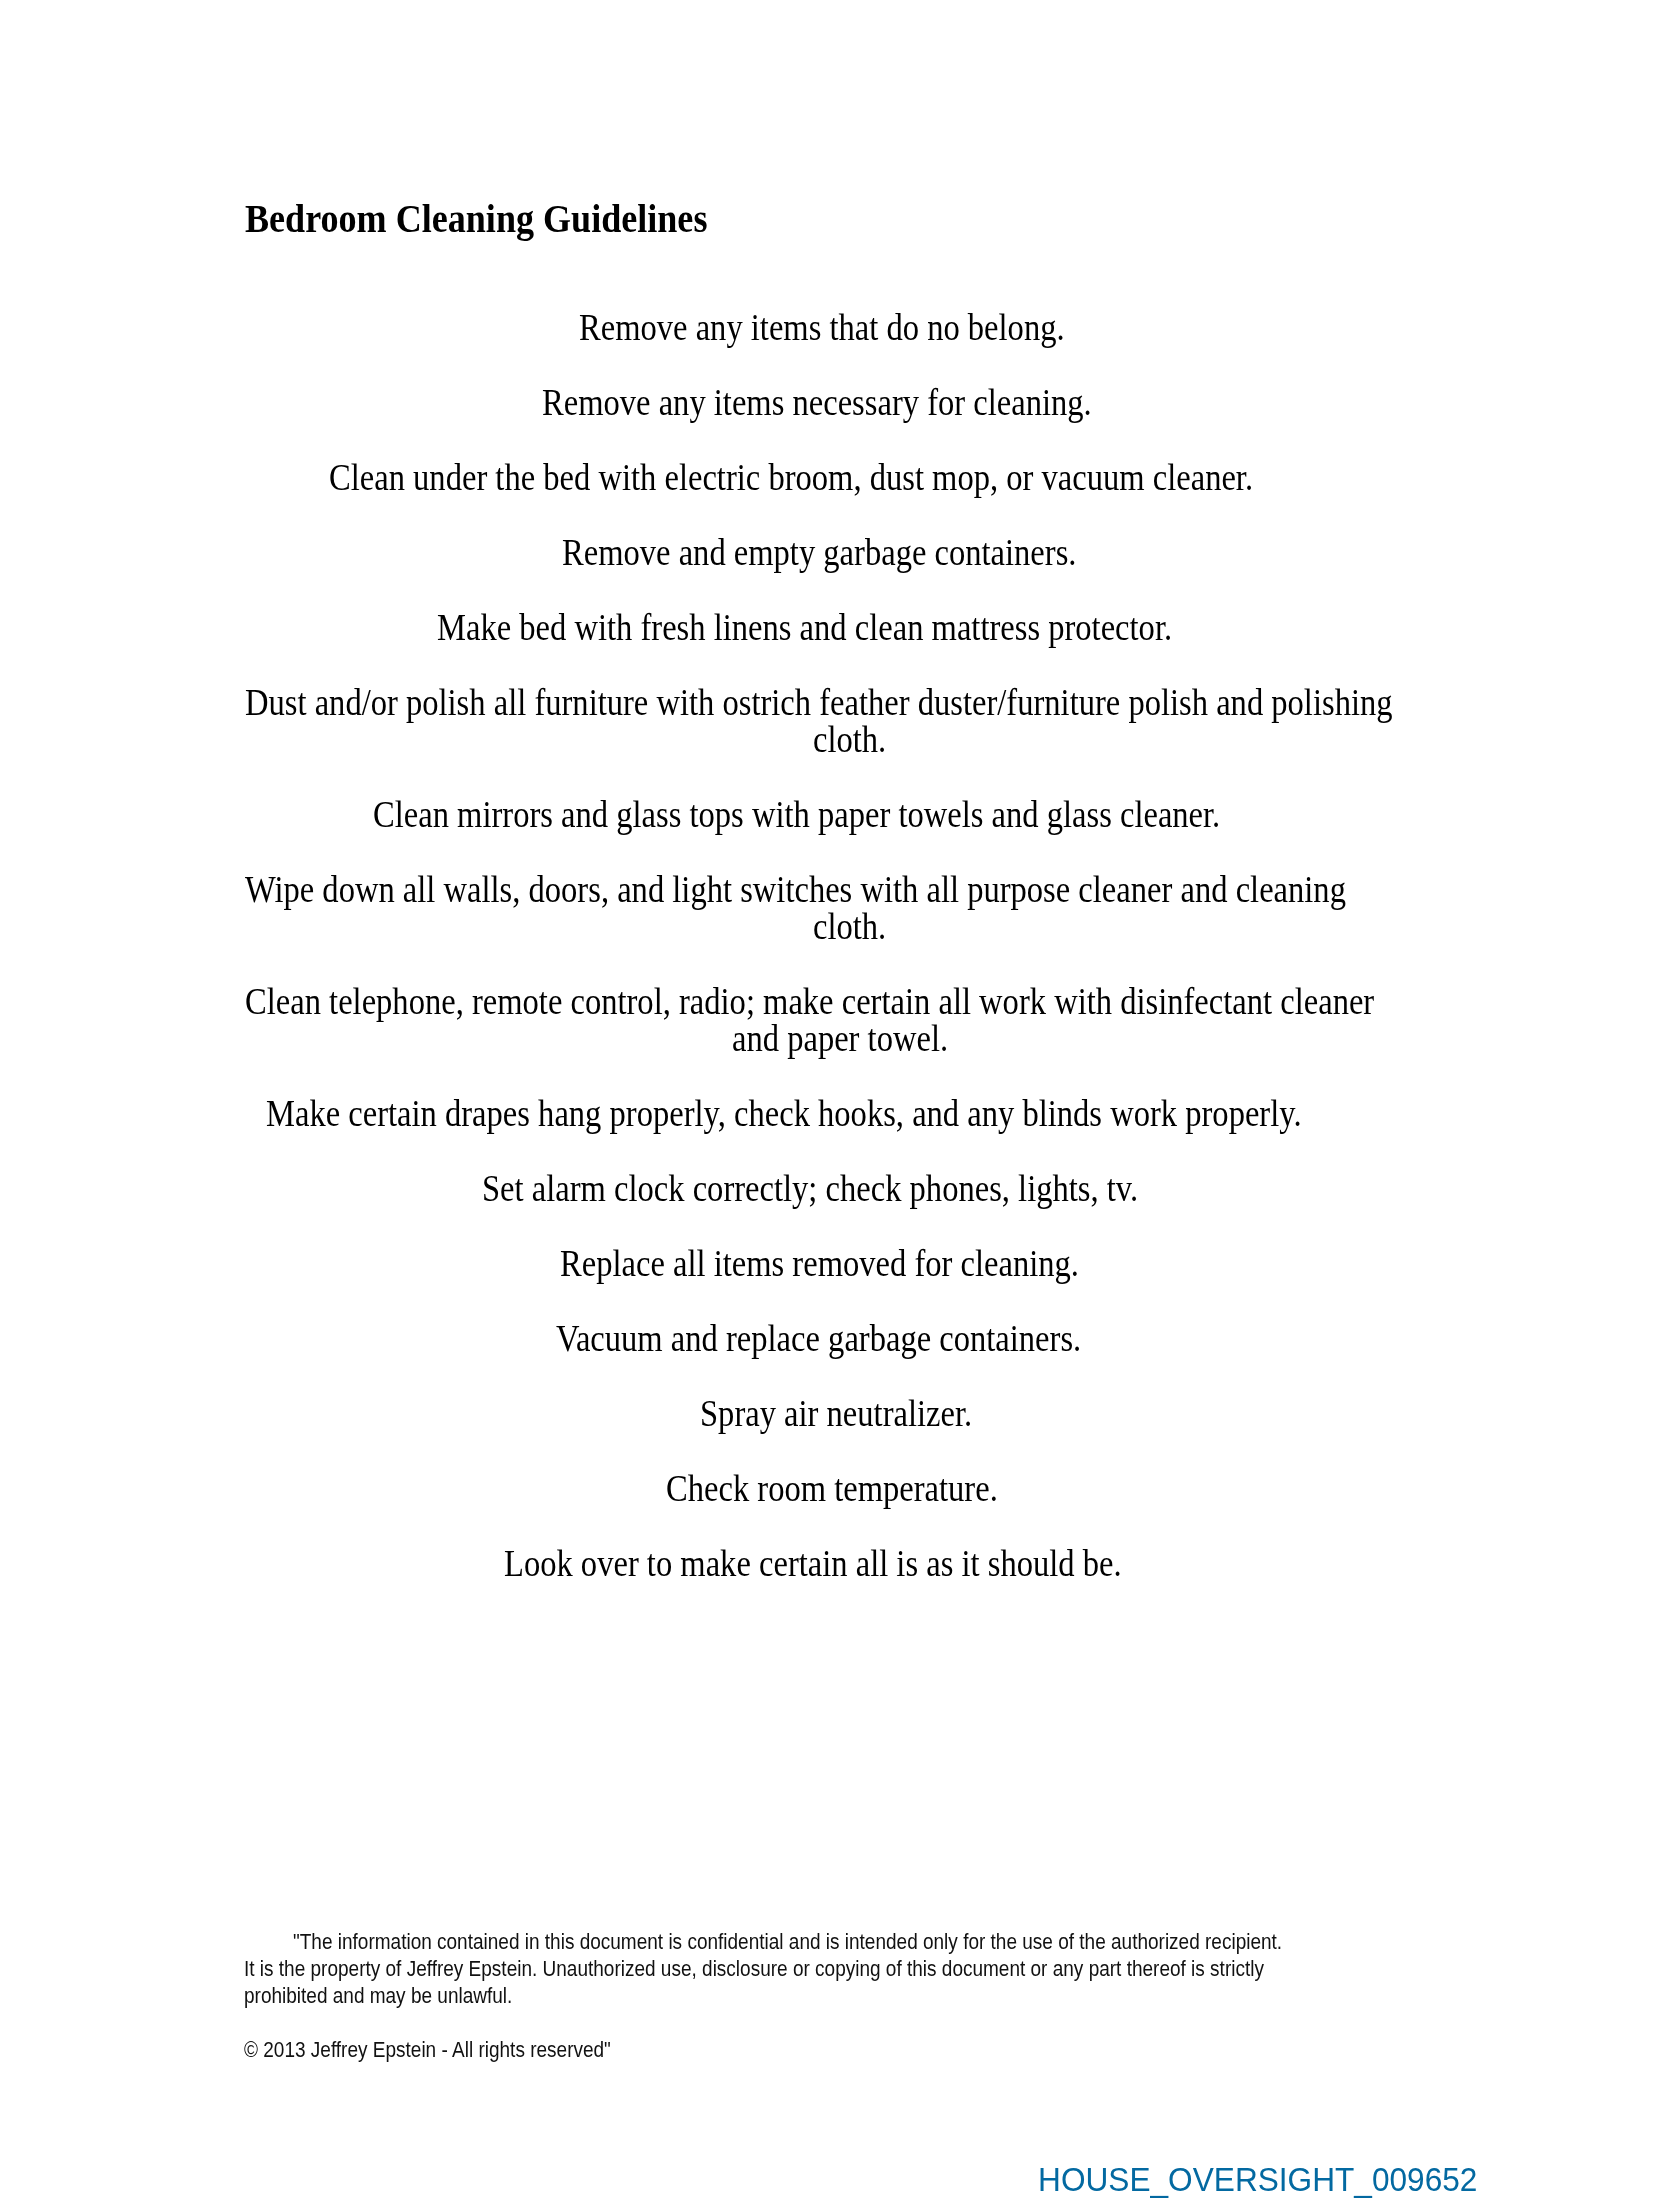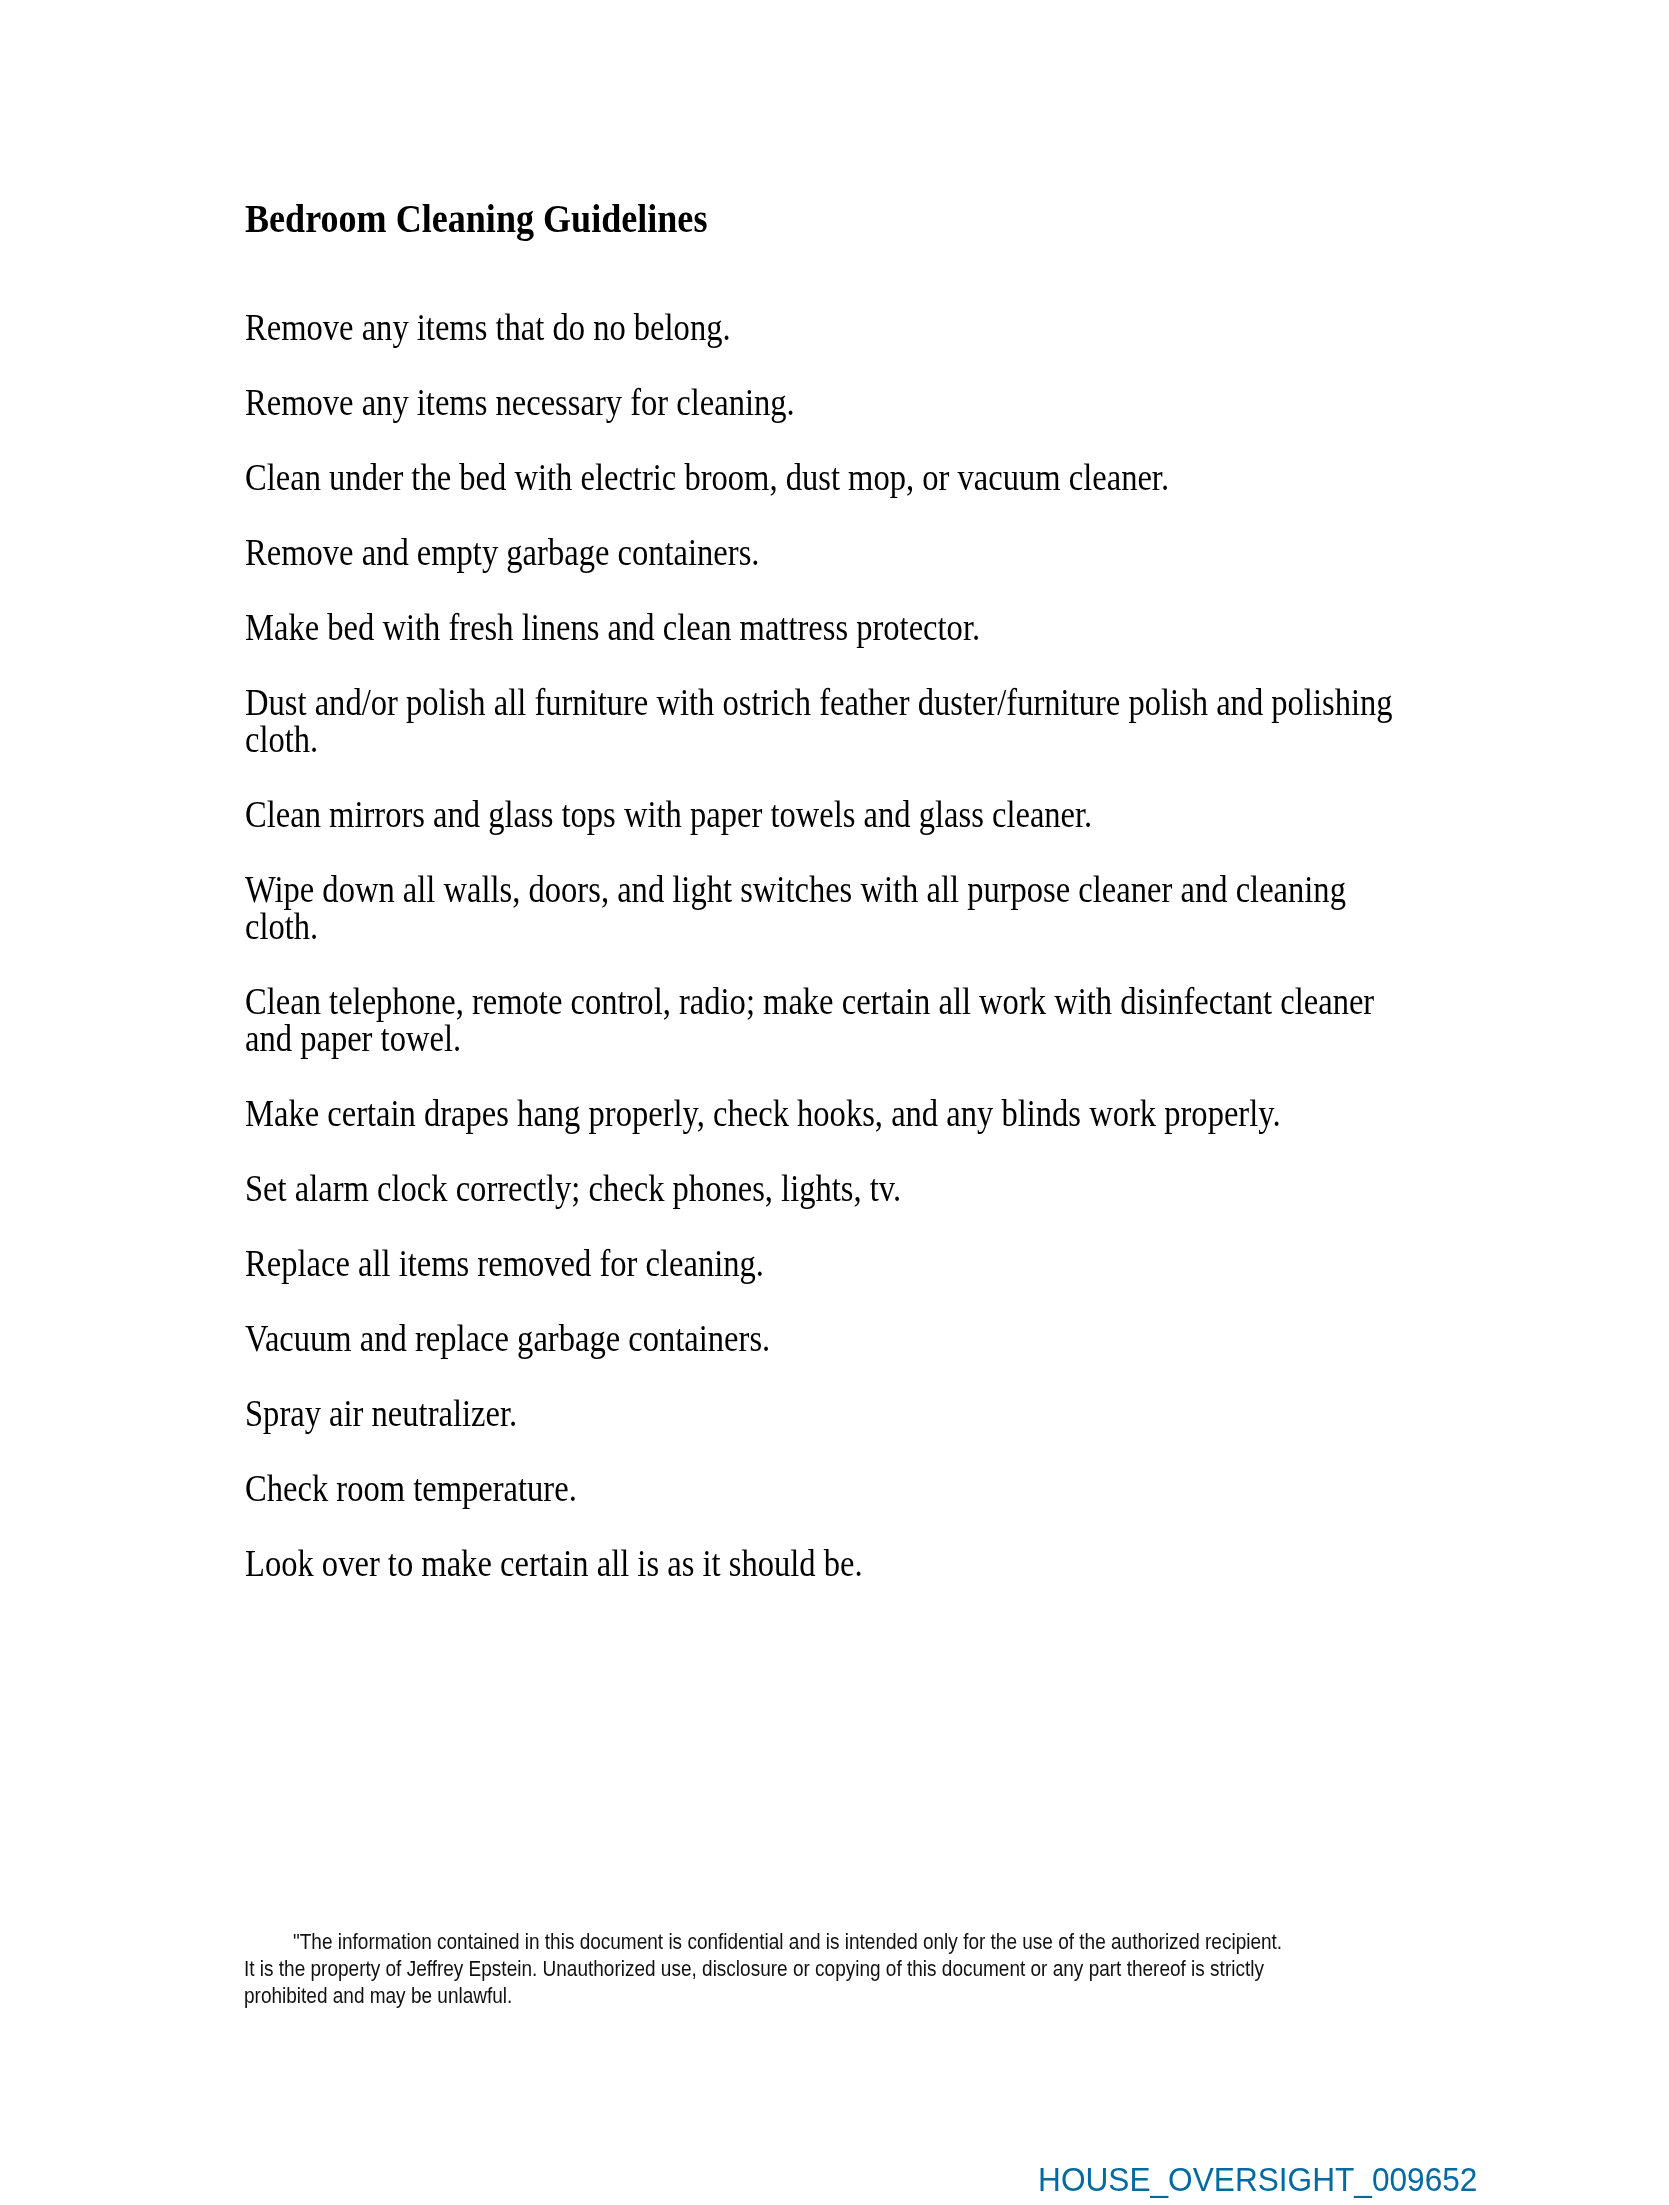--- a/index.html
+++ b/index.html
@@ -23,20 +23,21 @@
     line-height: 41px;
     font-weight: bold;
     margin: 0 0 70px 0;
     white-space: pre;
   }
   .para { margin: 0 0 38px 0; }
   .line {
     font-size: 37px;
     line-height: 37px;
     white-space: pre;
+    text-align: center;
   }
   
   .tx {
     display: inline-block;
     transform: scaleX(0.88);
     transform-origin: 0 50%;
     white-space: pre;
   }
   .footer {
     position: absolute;
@@ -137,17 +138,18 @@
         </div>
       </div>
   </div>
 
   <div class="footer">
     <div id="disclaimer">
         <div class="fline indent"><span class="tx">"The information contained in this document is confidential and is intended only for the use of the authorized recipient.</span></div>
         <div class="fline"><span class="tx">It is the property of Jeffrey Epstein. Unauthorized use, disclosure or copying of this document or any part thereof is strictly</span></div>
         <div class="fline"><span class="tx">prohibited and may be unlawful.</span></div>
       </div>
+    <div class="copyright"><span class="tx">© 2013 Jeffrey Epstein - All rights reserved"</span></div>
   </div>
 
   <div class="bates"><span class="btx">HOUSE_OVERSIGHT_009652</span></div>
 </div>
 
 
 </body></html>

